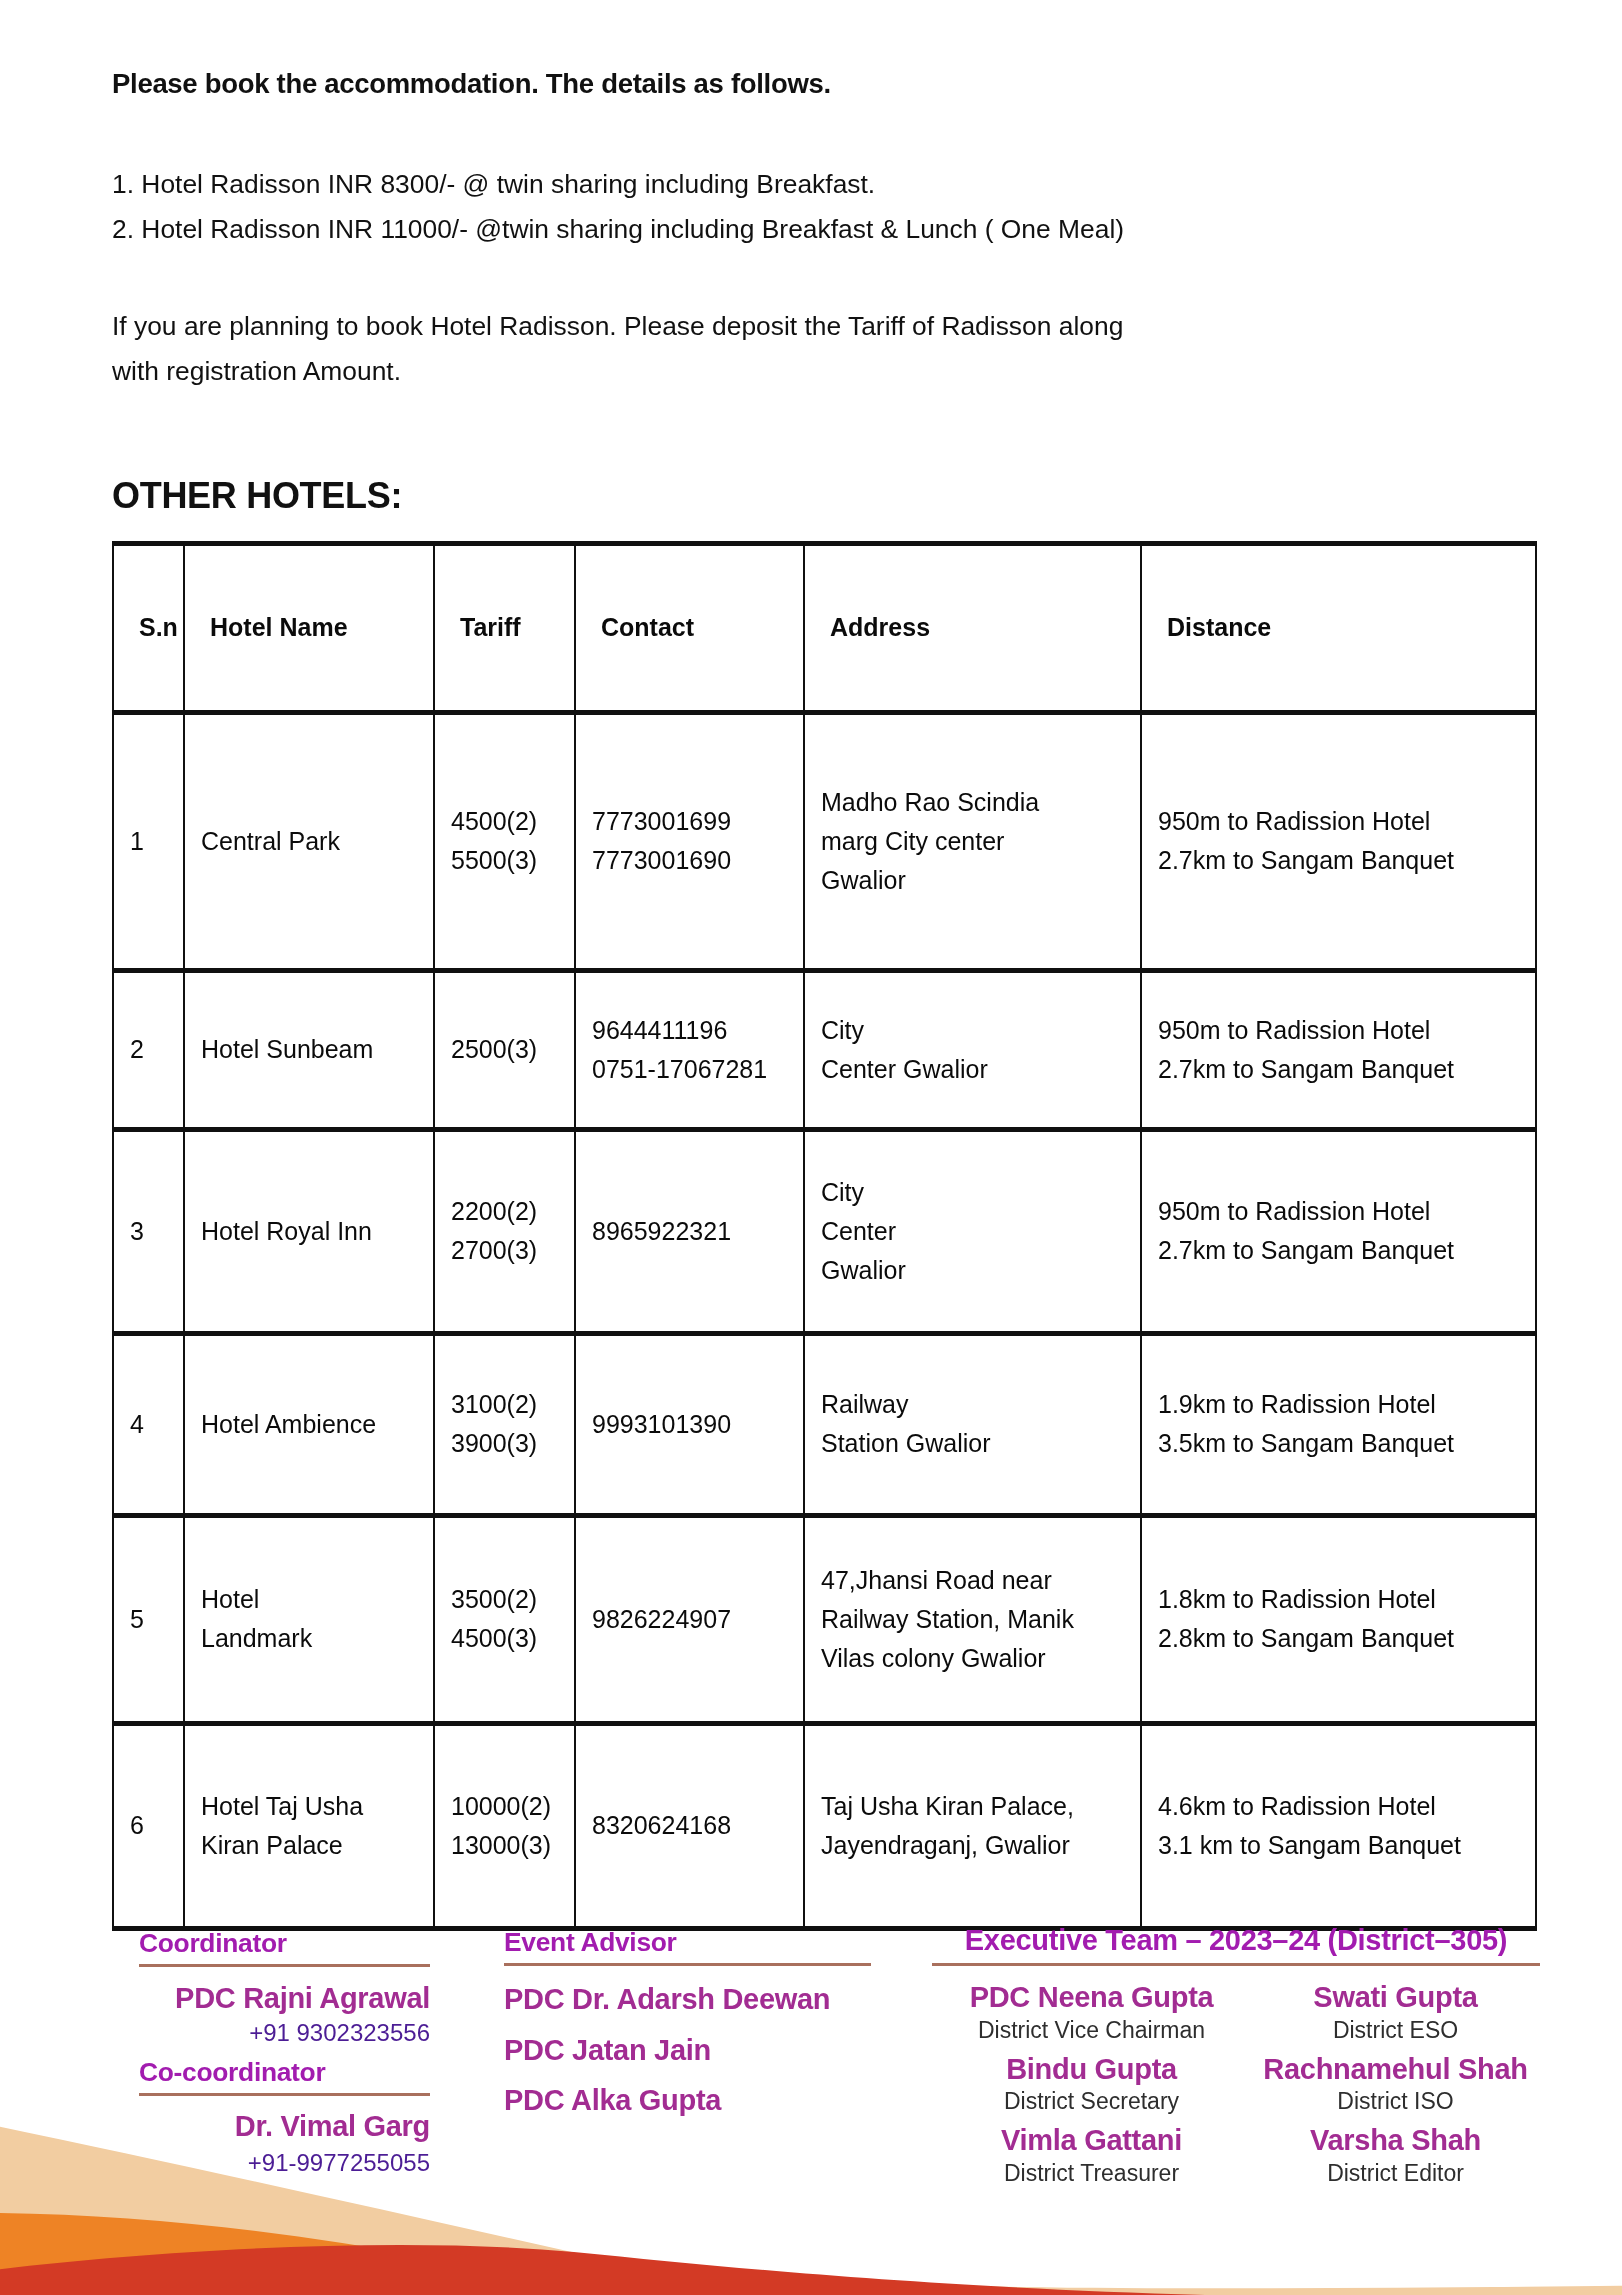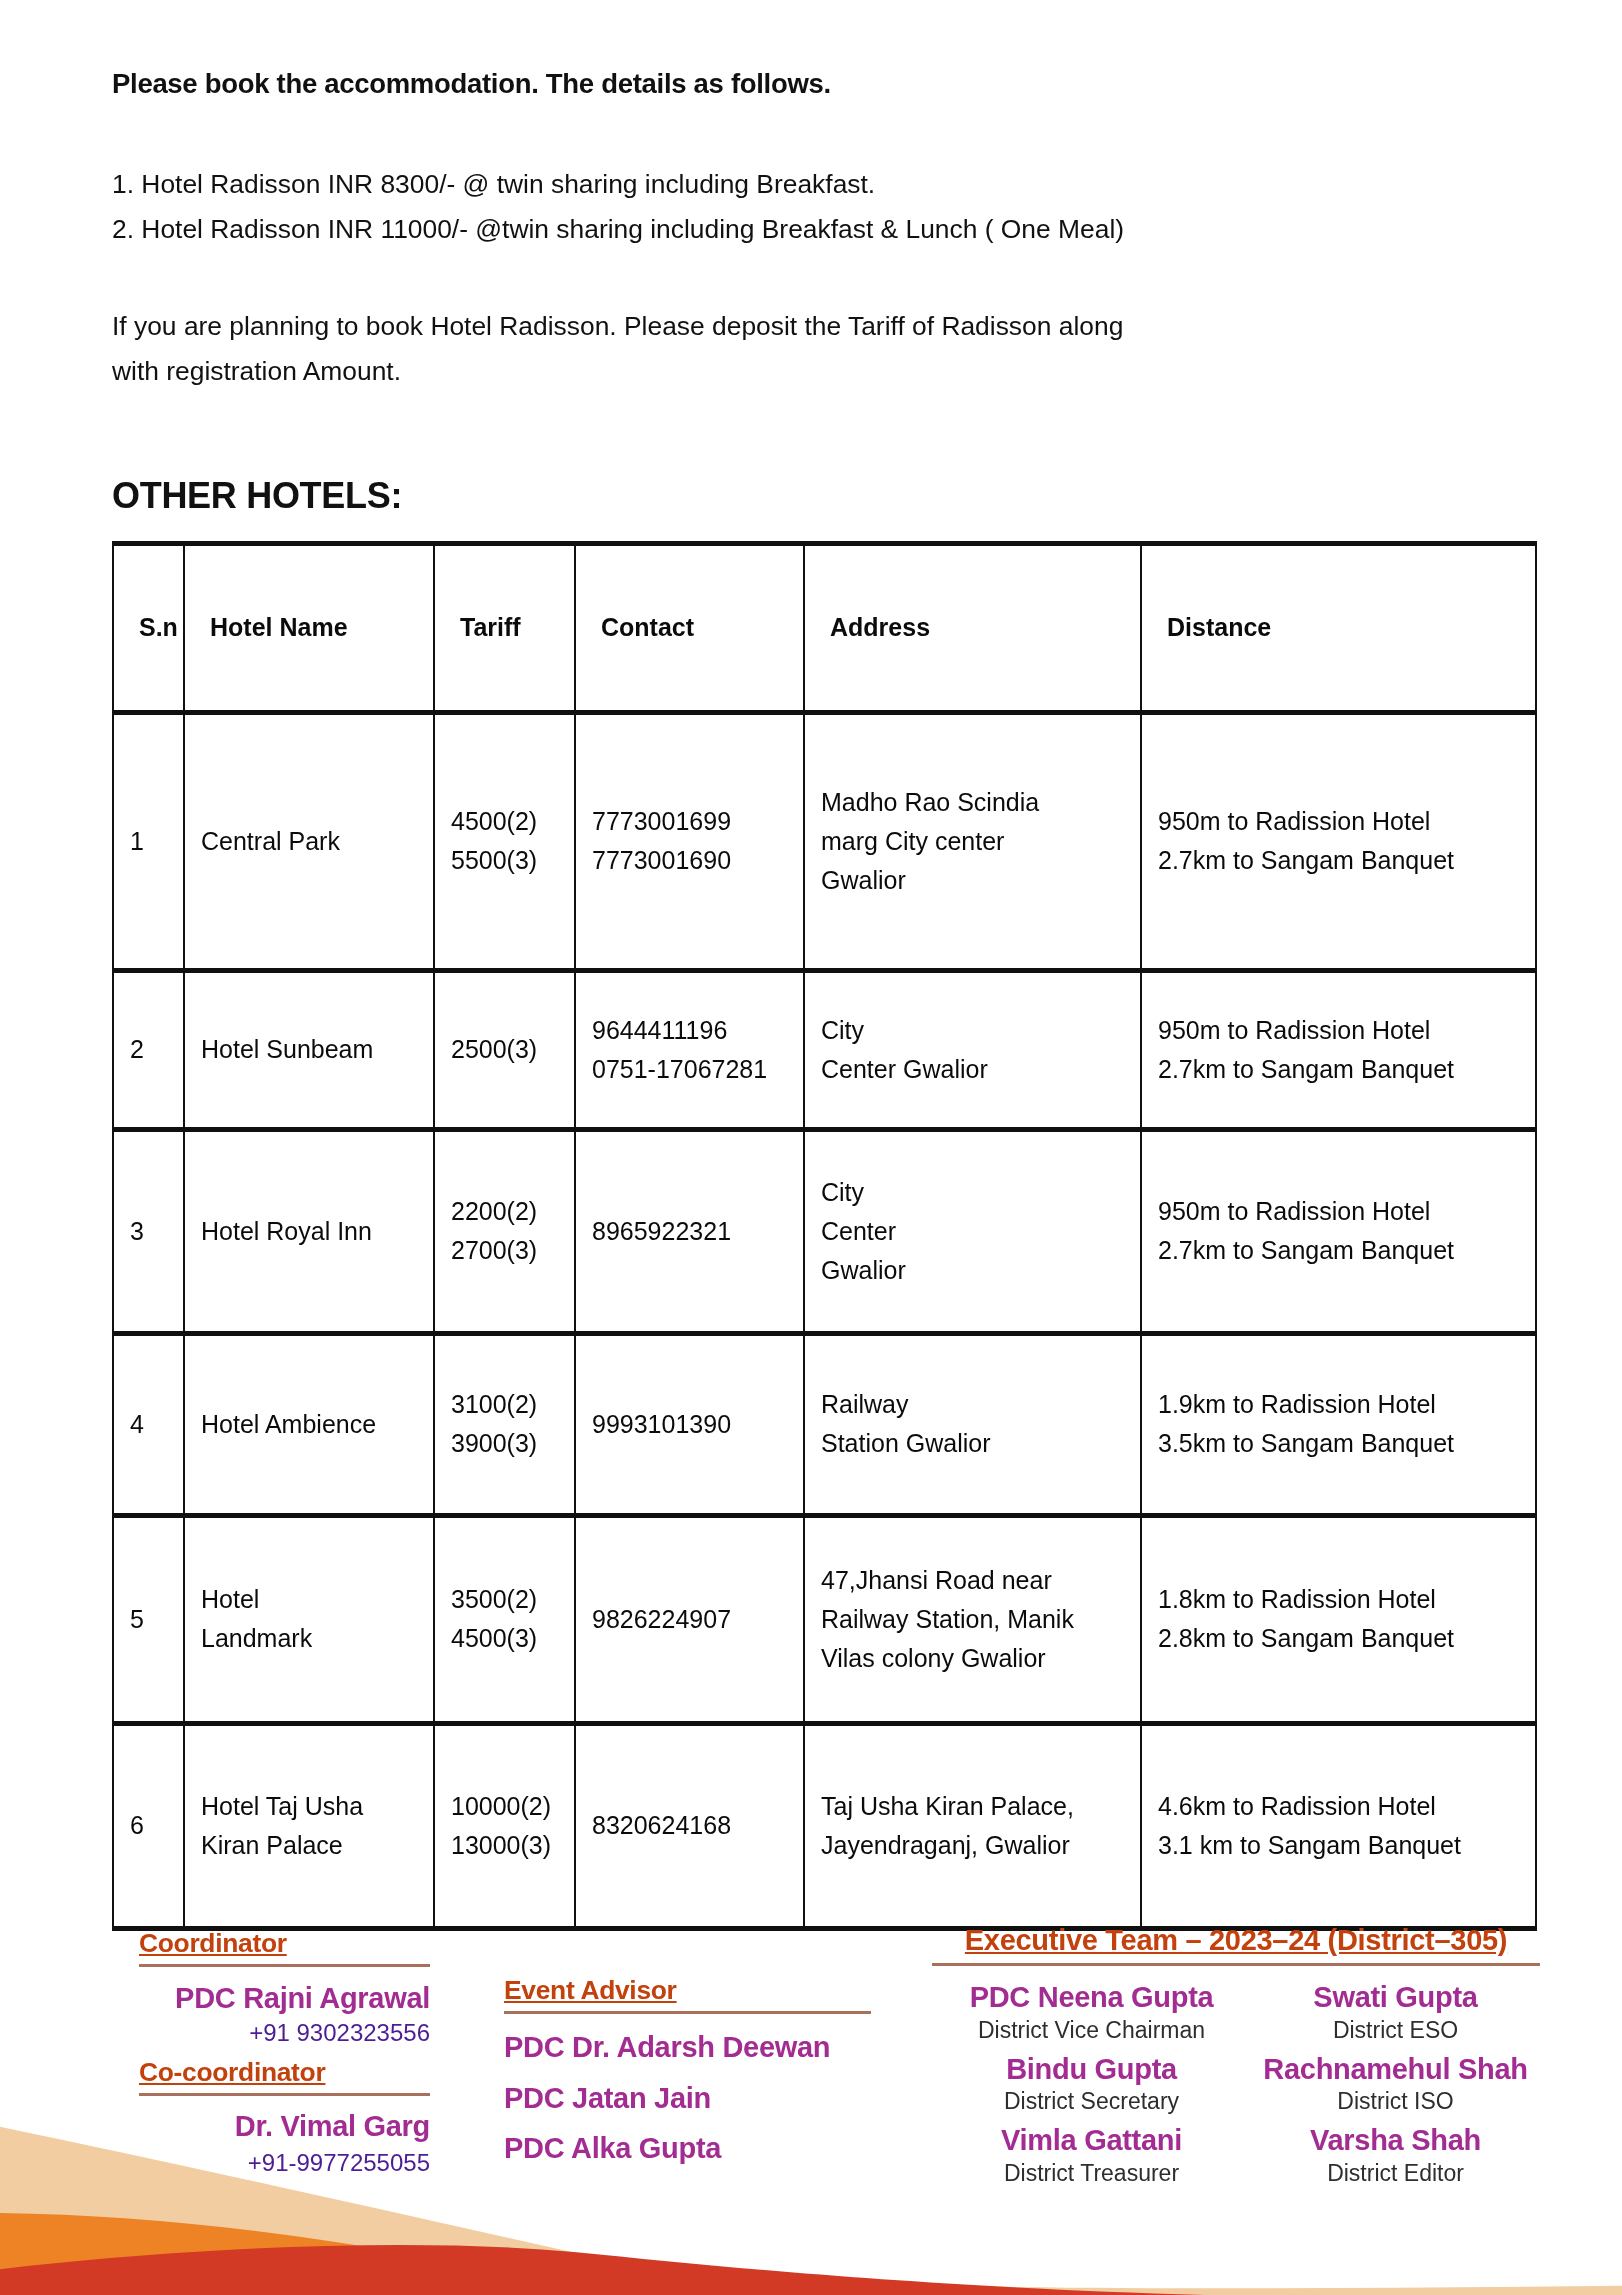--- a/index.html
+++ b/index.html
@@ -46,23 +46,22 @@
   th.h-sn{vertical-align:bottom;padding-left:6.9px;padding-bottom:51px;}
   td.c-sn{text-align:center;padding-left:5.7px;}
   td.c-tariff{text-align:center;padding-left:5.7px;}
   td.c-contact{text-align:center;padding-left:5.7px;}
   td.c-address{padding-left:15px;}
   td.c-distance{padding-left:23px;}
 
   
   .footer-col{position:absolute;}
   .f-heading{
-    font-size:26.4px;font-weight:bold;color:#c2410c;line-height:1.1;
+    font-size:26.4px;font-weight:bold;color:#a21caf;line-height:1.1;
     letter-spacing:-0.3px;
-    text-decoration:underline;
   }
   .f-rule{height:3.4px;background:#a9705d;margin-top:5.7px;border:none;}
   .f-name{font-size:29px;font-weight:bold;color:#a22c92;line-height:1.16;letter-spacing:-0.3px;}
   .f-phone{font-size:24px;color:#4c1d95;line-height:1.2;}
   .right{text-align:right;}
   .adv-name{margin-top:17px;}
   .exec-cols{display:flex;margin-top:15px;}
   .exec-col-a{width:319px;}
   .exec-col-b{flex:1;}
   .exec-entry{margin-bottom:9.2px;}
@@ -188,21 +187,21 @@
     <div class="f-heading">Coordinator</div>
     <div class="f-rule"></div>
     <div class="f-name right" style="margin-top:15px;">PDC Rajni Agrawal</div>
     <div class="f-phone right" style="margin-top:3.4px;">+91 9302323556</div>
     <div class="f-heading" style="margin-top:10.3px;">Co-coordinator</div>
     <div class="f-rule"></div>
     <div class="f-name right" style="margin-top:13.8px;">Dr. Vimal Garg</div>
     <div class="f-phone right" style="margin-top:5.7px;">+91-9977255055</div>
   </div>
 
-  <div class="footer-col" style="left:504px;top:1928px;width:367px;margin-top:48px;">
+  <div class="footer-col" style="left:504px;top:1928px;width:367px;">
     <div class="f-heading">Event Advisor</div>
     <div class="f-rule"></div>
     <div class="f-name adv-name">PDC Dr. Adarsh Deewan</div>
     <div class="f-name adv-name">PDC Jatan Jain</div>
     <div class="f-name adv-name">PDC Alka Gupta</div>
   </div>
 
   <div class="footer-col" style="left:932px;top:1925px;width:608px;text-align:center;">
     <div class="f-heading" style="font-size:29px;">Executive Team – 2023–24 (District–305)</div>
     <div class="f-rule"></div>

